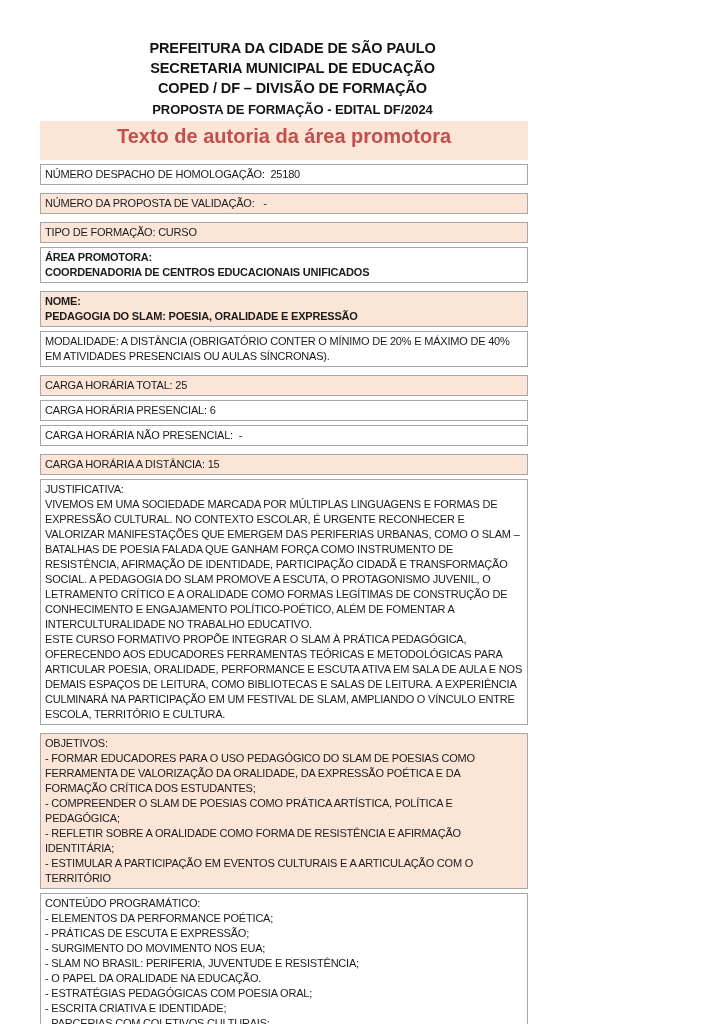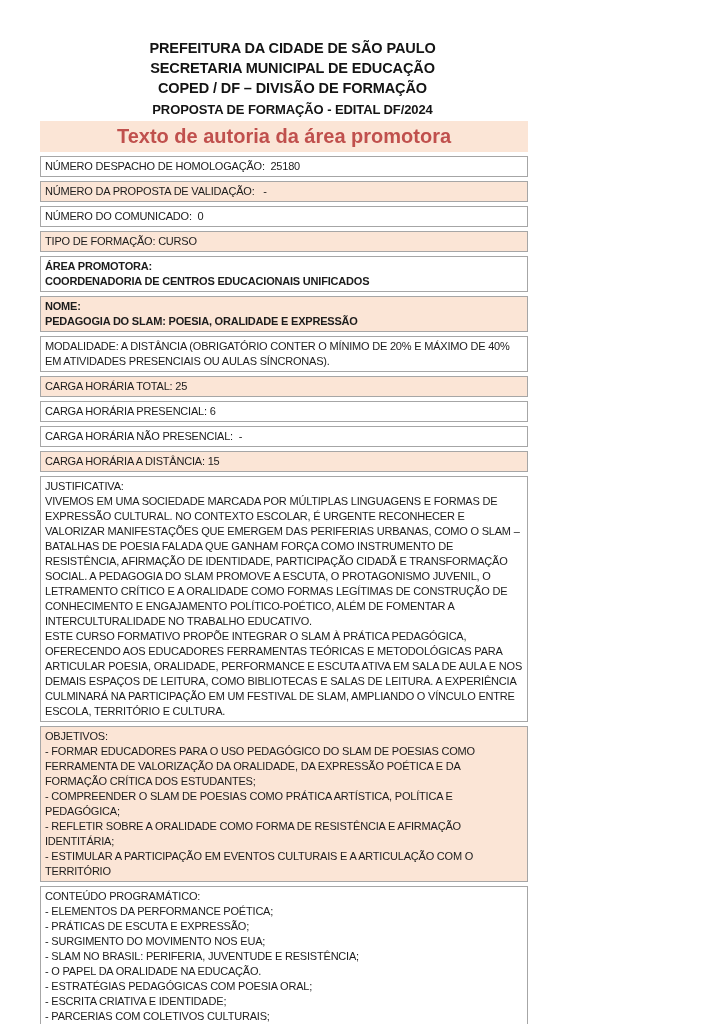--- a/index.html
+++ b/index.html
@@ -37,59 +37,58 @@
     line-height: 23px;
   }
   .banner {
     margin: 0 57px 4px 40px;
     background: #FBE5D6;
     color: #C0504D;
     font-weight: bold;
     font-size: 20px;
     line-height: 22px;
     text-align: center;
-    padding: 4px 0 5px 0;
+    padding: 4px 0 13px 0;
   }
   .rows {
     margin: 0 57px 0 40px;
   }
   .row {
     box-sizing: border-box;
     border: 1px solid #A6A6A6;
     background: #ffffff;
     margin-bottom: 4px;
     padding: 2px 4px 2px 4px;
     font-size: 11px;
     line-height: 15px;
     letter-spacing: -0.2px;
     color: #1b1b1b;
     white-space: pre-wrap;
   }
-  .row.peach { background: #FBE5D6; }
+  .row.peach { background: #FBE5D6; margin-top: 8px; }
   .row.bold { font-weight: bold; }
   .row.tall { min-height: 31px; text-align: right; }
 </style>
 </head>
 <body>
 
 <div class="page">
 
   <header class="doc-header">
     <div class="h-line">PREFEITURA DA CIDADE DE SÃO PAULO</div>
     <div class="h-line">SECRETARIA MUNICIPAL DE EDUCAÇÃO</div>
     <div class="h-line">COPED / DF – DIVISÃO DE FORMAÇÃO</div>
     <div class="h-line h-line-big">PROPOSTA DE FORMAÇÃO - EDITAL DF/2024</div>
   </header>
 
   <div class="banner">Texto de autoria da área promotora</div>
 
   <main class="rows">
     <div class="row">NÚMERO DESPACHO DE HOMOLOGAÇÃO:  25180</div>
     <div class="row peach">NÚMERO DA PROPOSTA DE VALIDAÇÃO:   -</div>
-    <div class="row">NÚMERO DO COMUNICADO:  0</div>
     <div class="row peach">TIPO DE FORMAÇÃO: CURSO</div>
     <div class="row bold">ÁREA PROMOTORA:
 COORDENADORIA DE CENTROS EDUCACIONAIS UNIFICADOS</div>
     <div class="row peach bold">NOME:
 PEDAGOGIA DO SLAM: POESIA, ORALIDADE E EXPRESSÃO</div>
     <div class="row">MODALIDADE: A DISTÂNCIA (OBRIGATÓRIO CONTER O MÍNIMO DE 20% E MÁXIMO DE 40% EM ATIVIDADES PRESENCIAIS OU AULAS SÍNCRONAS).</div>
     <div class="row peach">CARGA HORÁRIA TOTAL: 25</div>
     <div class="row">CARGA HORÁRIA PRESENCIAL: 6</div>
     <div class="row">CARGA HORÁRIA NÃO PRESENCIAL:  -</div>
     <div class="row peach">CARGA HORÁRIA A DISTÂNCIA: 15</div>

